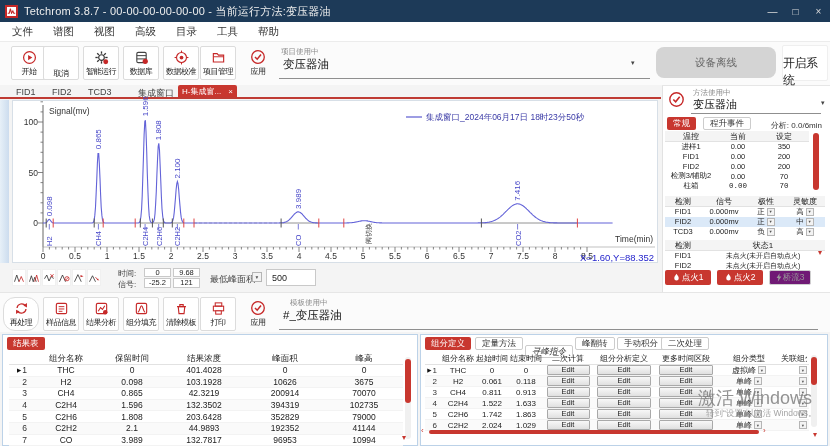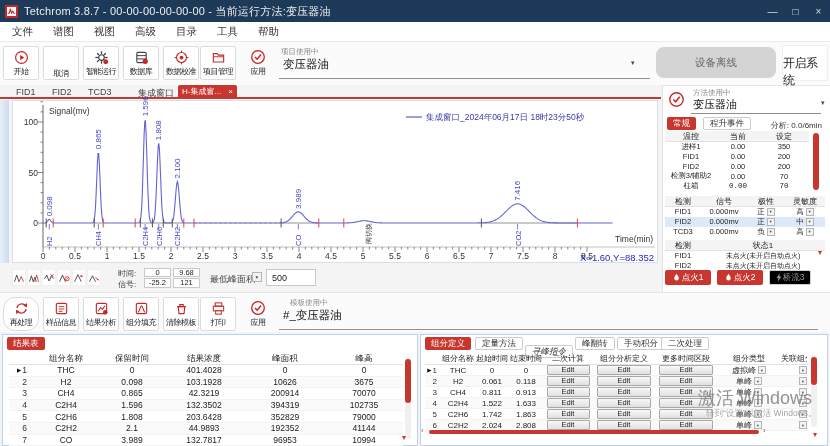--- a/index.html
+++ b/index.html
@@ -60,21 +60,21 @@
 .phead{height:11px;font-size:8px;background:#f4f4f4}
 .prow{height:9.8px;font-size:7.5px}
 .hl{background:#dbe9f8}
 .editbtn{margin:0 auto;width:86%;height:9.5px;line-height:8.5px;font-size:7.5px;background:linear-gradient(#f8f8f8,#e0e0e0);border:1px solid #a9a9a9;border-radius:1px;color:#222}
 .scaret{display:inline-flex;align-items:center;justify-content:center;width:8px;height:8px;border:1px solid #b5b5b5;background:#f3f3f3;font-size:4.5px;color:#555;margin-left:2px}
 .vscroll{position:absolute;width:6px;background:#f0f0f0;border-radius:3px}
 .vthumb{position:absolute;width:6px;background:#c8372f;border-radius:3px}
 .redglyph{position:absolute;color:#c8372f;font-size:8px}
 #hscroll{position:absolute;left:8px;top:95px;width:330px;height:4px;background:#c8372f;border-radius:2px}
 .igbtn{position:absolute;top:184px;height:15px;background:#c8372f;color:#fff;font-size:8.5px;display:flex;align-items:center;justify-content:center;gap:2px;border-radius:2px}
-#bridge-btn{position:absolute;left:106px;top:184px;width:42px;height:15px;background:#000000;border:1px solid #cfcfcf;color:#999;font-size:8.5px;display:flex;align-items:center;justify-content:center;gap:1px;border-radius:2px}
+#bridge-btn{position:absolute;left:106px;top:184px;width:42px;height:15px;background:#701a75;border:1px solid #cfcfcf;color:#999;font-size:8.5px;display:flex;align-items:center;justify-content:center;gap:1px;border-radius:2px}
 #watermark1{position:absolute;left:698px;top:386px;font-size:18px;color:rgba(120,120,120,.8);z-index:20;white-space:nowrap}
 #watermark2{position:absolute;left:706px;top:408px;font-size:8.5px;color:rgba(140,140,140,.8);z-index:20;white-space:nowrap}
 .analysis{position:absolute;right:8px;top:34px;font-size:8px;color:#333;white-space:nowrap}
 </style>
 </head>
 <body>
 
 <div id="titlebar">
   <div id="app-icon">
     <svg viewBox="0 0 10 8" width="9" height="6">
@@ -105,21 +105,21 @@
   <div class="uline" style="left:279px;top:36px;width:371px"></div>
   <div class="caret-lg" style="left:631px;top:17px">▾</div>
   <div id="offline-btn">设备离线</div>
   <div id="power-btn">
     <svg viewBox="0 0 16 16" width="14" height="14">
         <path d="M4.6 4.4 A5.4 5.4 0 1 0 11.4 4.4" fill="none" stroke="#333" stroke-width="1.4"></path>
         <line x1="8" y1="1.2" x2="8" y2="7" stroke="#333" stroke-width="1.4"></line>
       </svg>
     <div class="lb">开启系统</div>
   </div>
-<div class="tbtn" style="left: 3px;">
+<div class="tbtn" style="left: 11px;">
       <svg viewBox="0 0 16 16" width="15" height="15">
         <circle cx="8" cy="8" r="6.3" fill="none" stroke="#c62828" stroke-width="1.3"></circle>
         <path d="M6.5 5.2 L11 8 L6.5 10.8 Z" fill="#c62828"></path>
       </svg>
       <div class="lb">开始</div>
     </div>
     <div class="tbtn" style="left: 43px; gap: 20px;">
       <svg viewBox="0 0 16 16" width="15" height="15">
         <circle cx="8" cy="8" r="6.3" fill="none" stroke="#c62828" stroke-width="1.3"></circle>
         <line x1="5.6" y1="5.6" x2="10.4" y2="10.4" stroke="#c62828" stroke-width="1.4"></line>
@@ -715,21 +715,21 @@
         <div class="td" style="display: flex; align-items: center; justify-content: flex-end;">
           <span class="scaret">▾</span>
         </div>
       </div>
       <div class="trow drow alt" style="grid-template-columns: 16px 34px 34px 34px 50px 62px 62px 64px 26px;">
         <div class="td rowno">
           <span>6</span>
         </div>
         <div class="td">C2H2</div>
         <div class="td">2.024</div>
-        <div class="td">2.808</div>
+        <div class="td">1.029</div>
         <div class="td">
           <div class="editbtn">Edit</div>
         </div>
         <div class="td">
           <div class="editbtn">Edit</div>
         </div>
         <div class="td">
           <div class="editbtn">Edit</div>
         </div>
         <div class="td" style="display: flex; align-items: center; justify-content: center;">

